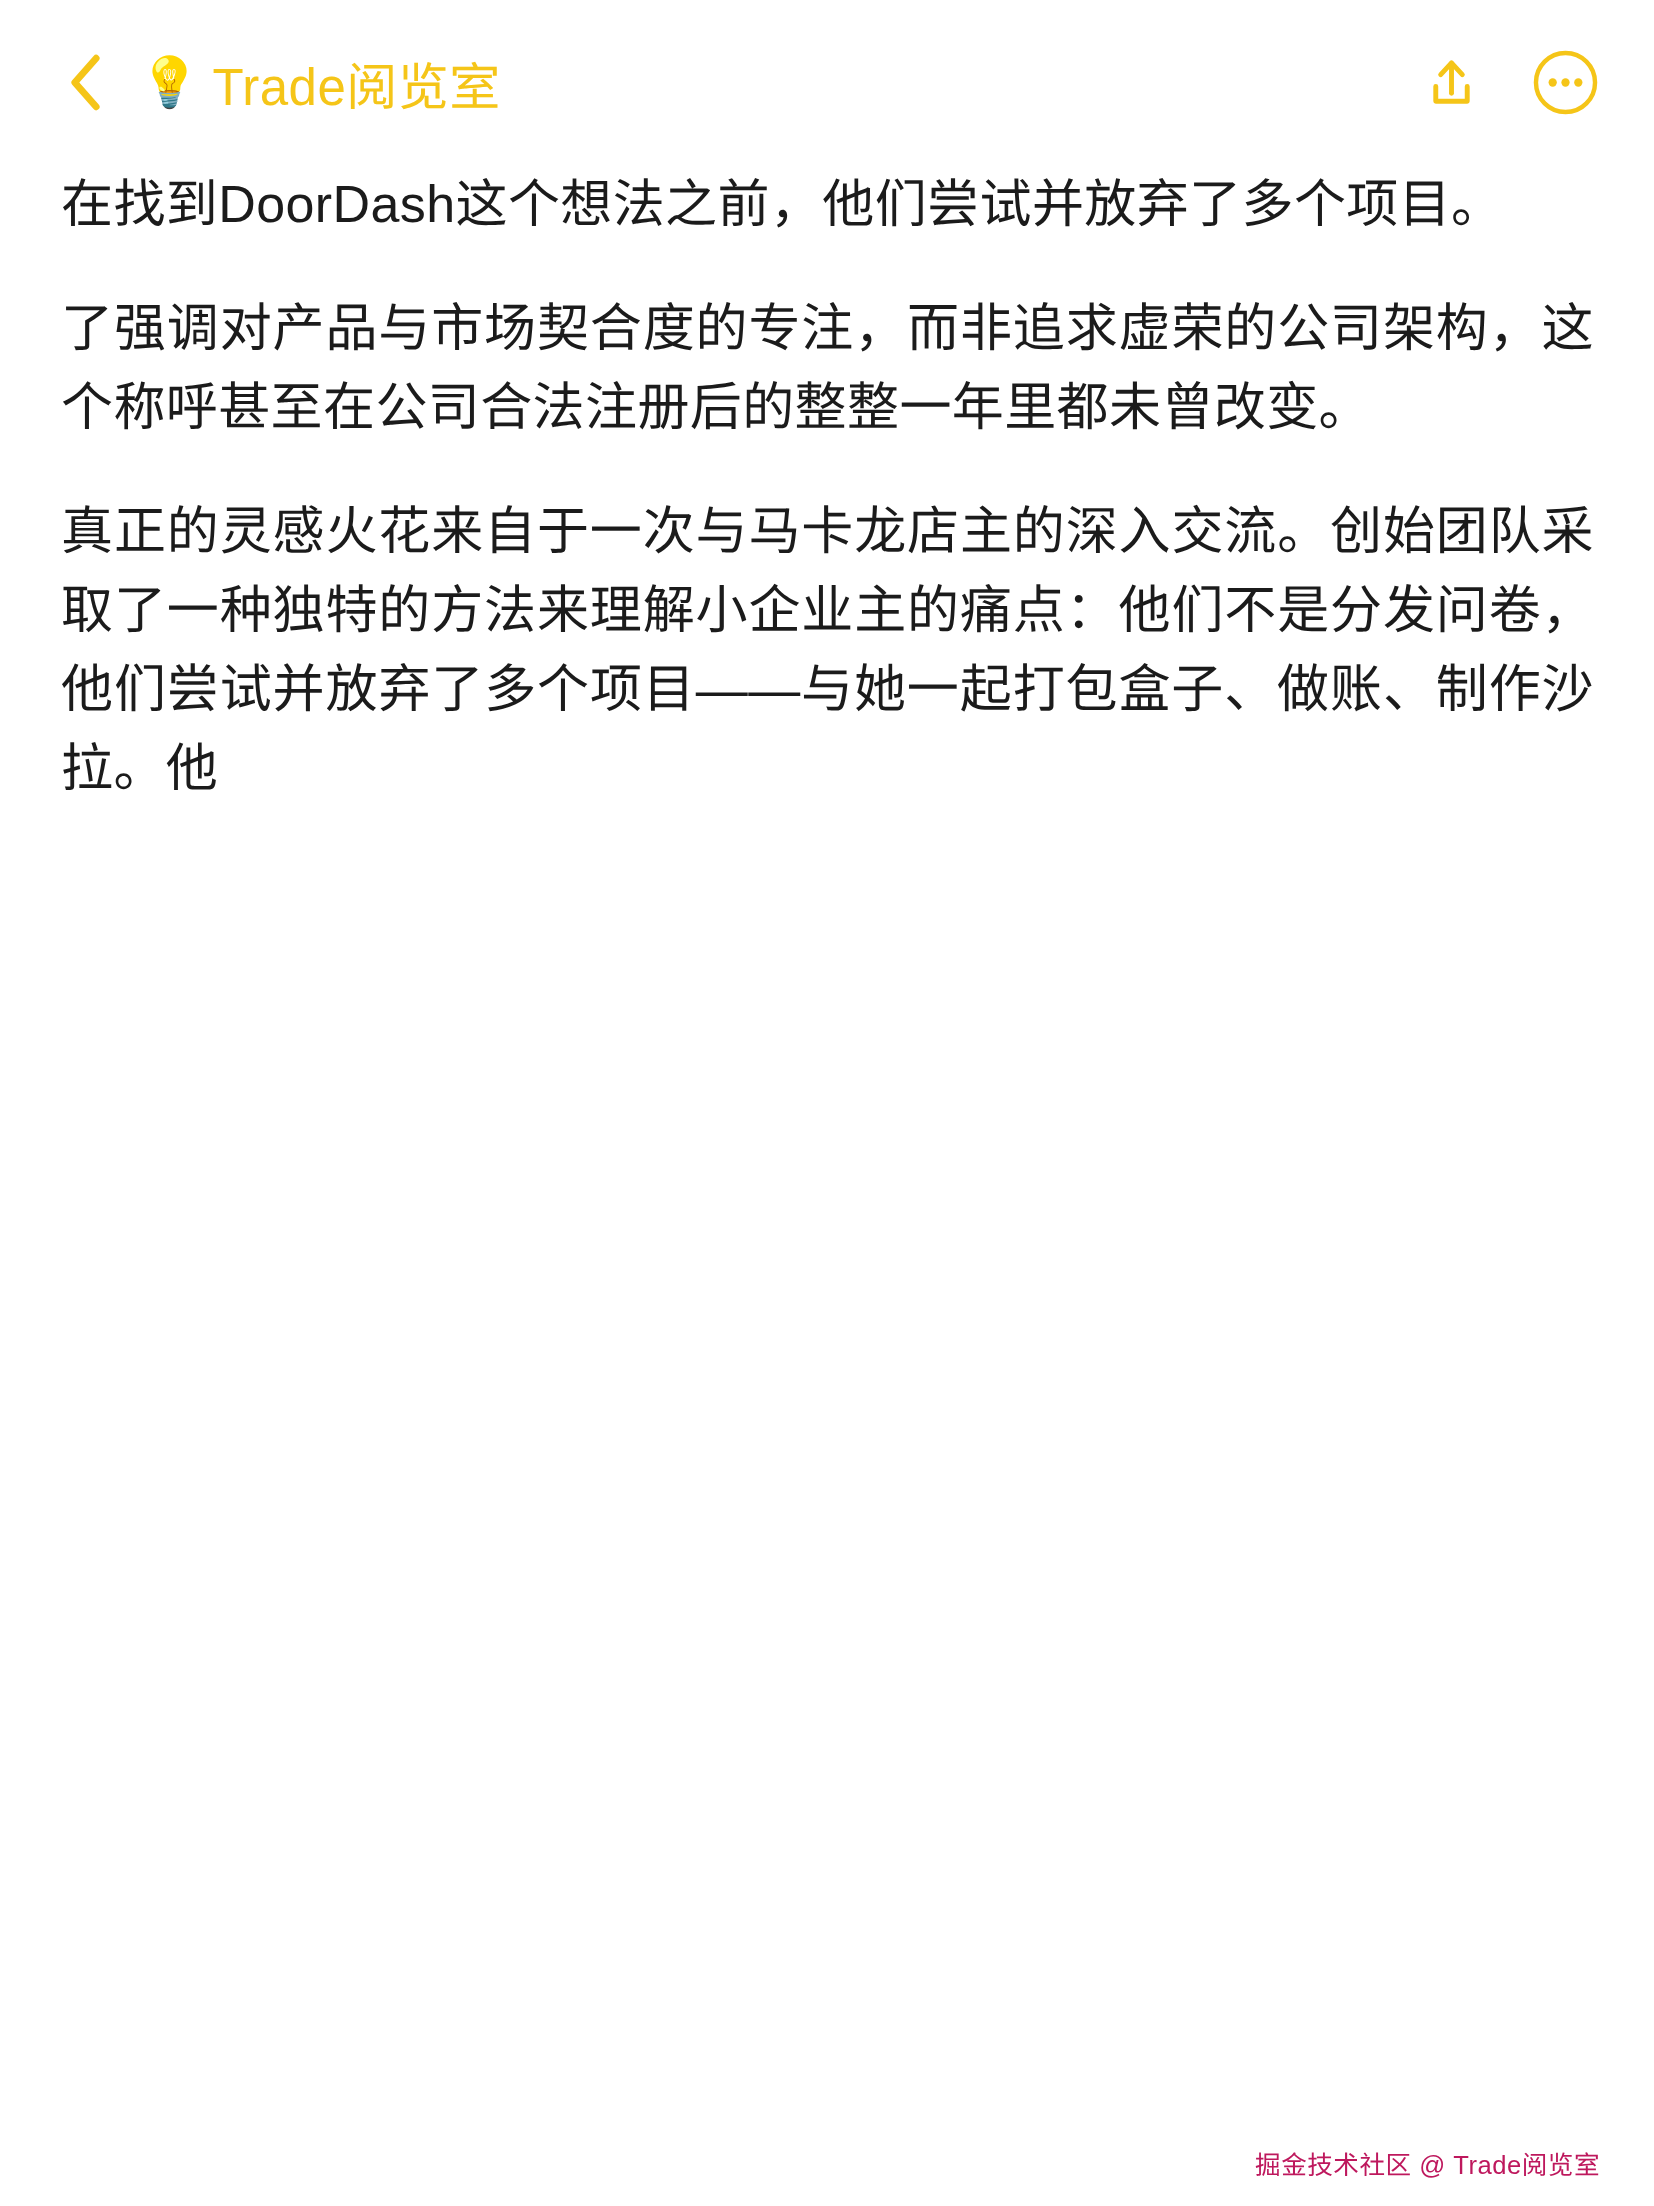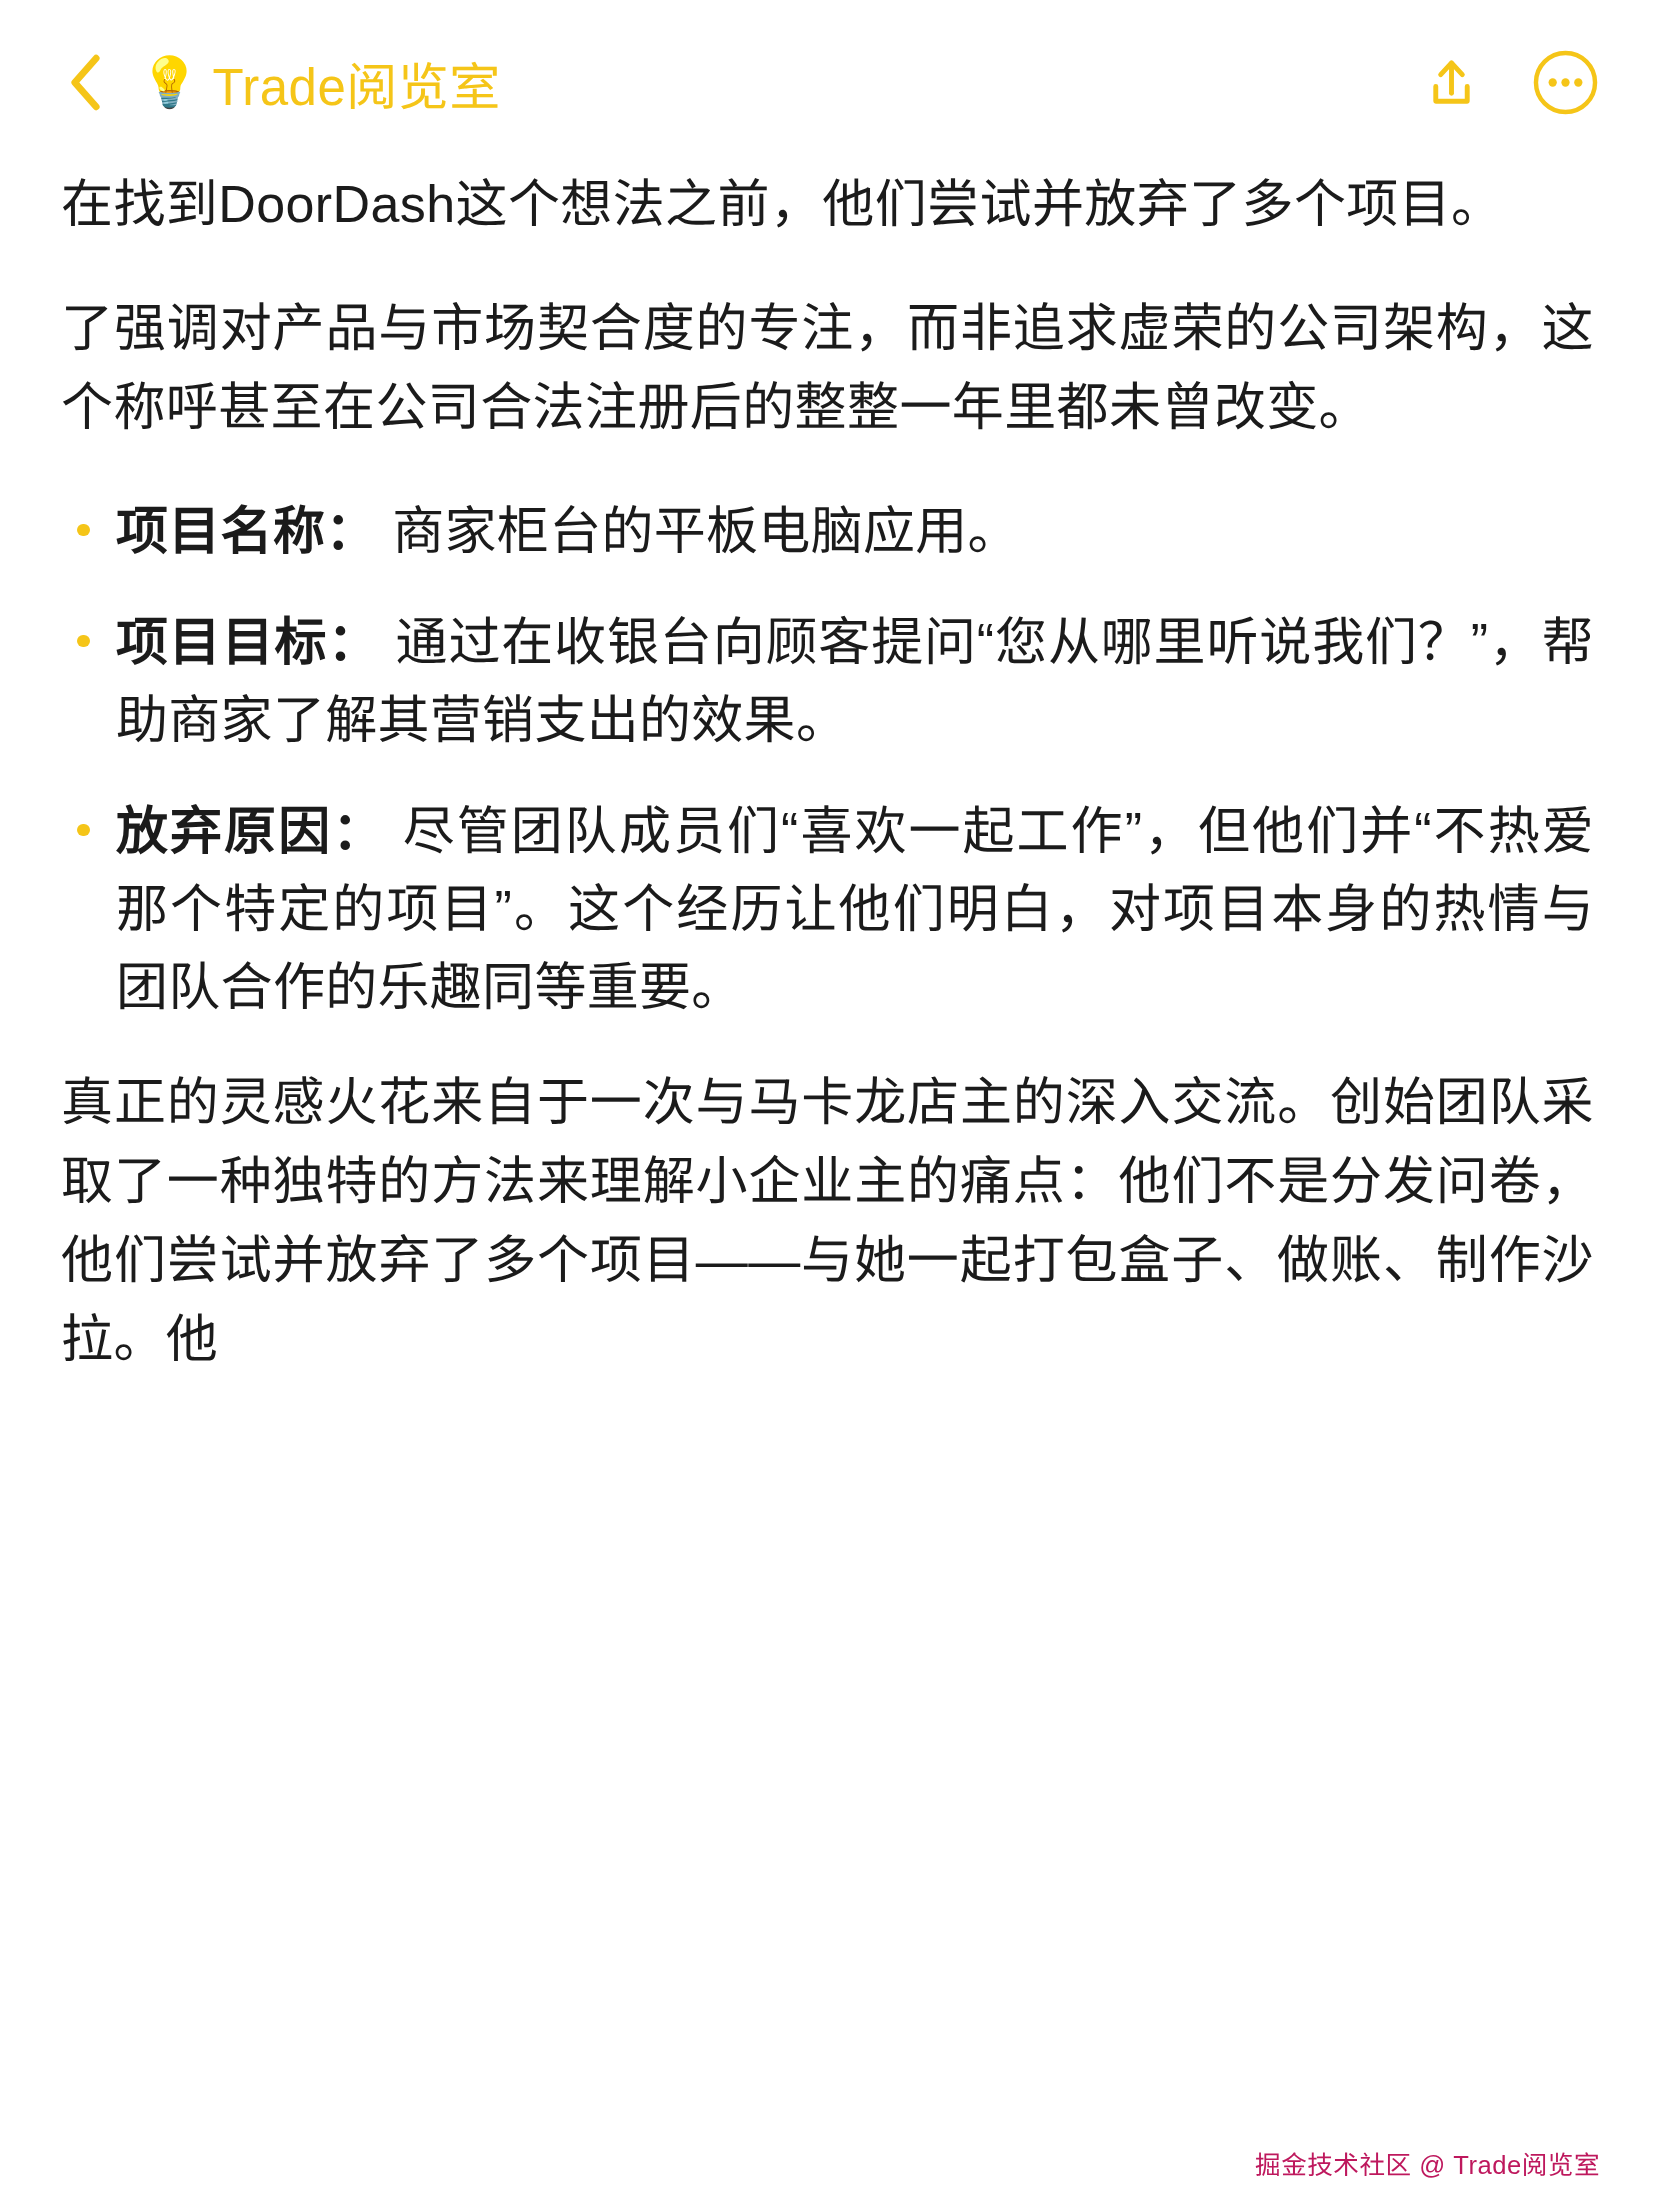--- a/index.html
+++ b/index.html
@@ -165,31 +165,20 @@
     </div>
   </div>
 </div>
 
 <div class="article">
 
   <p class="para">在找到DoorDash这个想法之前，他们尝试并放弃了多个项目。</p>
 
   <p class="para">了强调对产品与市场契合度的专注，而非追求虚荣的公司架构，这个称呼甚至在公司合法注册后的整整一年里都未曾改变。</p>
 
-  <ul class="bullets">
-    <li>
-      <span class="bullet-label">项目名称：</span><span> 商家柜台的平板电脑应用。</span>
-    </li>
-    <li>
-      <span class="bullet-label">项目目标：</span><span> 通过在收银台向顾客提问“您从哪里听说我们？”，帮助商家了解其营销支出的效果。</span>
-    </li>
-    <li>
-      <span class="bullet-label">放弃原因：</span><span> 尽管团队成员们“喜欢一起工作”，但他们并“不热爱那个特定的项目”。这个经历让他们明白，对项目本身的热情与团队合作的乐趣同等重要。</span>
-    </li>
-  </ul>
 
 
   <p class="para">真正的灵感火花来自于一次与马卡龙店主的深入交流。创始团队采取了一种独特的方法来理解小企业主的痛点：他们不是分发问卷，他们尝试并放弃了多个项目——与她一起打包盒子、做账、制作沙拉。他</p>
 
 </div>
 
 <div class="watermark">掘金技术社区 @ Trade阅览室</div>
 
 
 </body></html>

